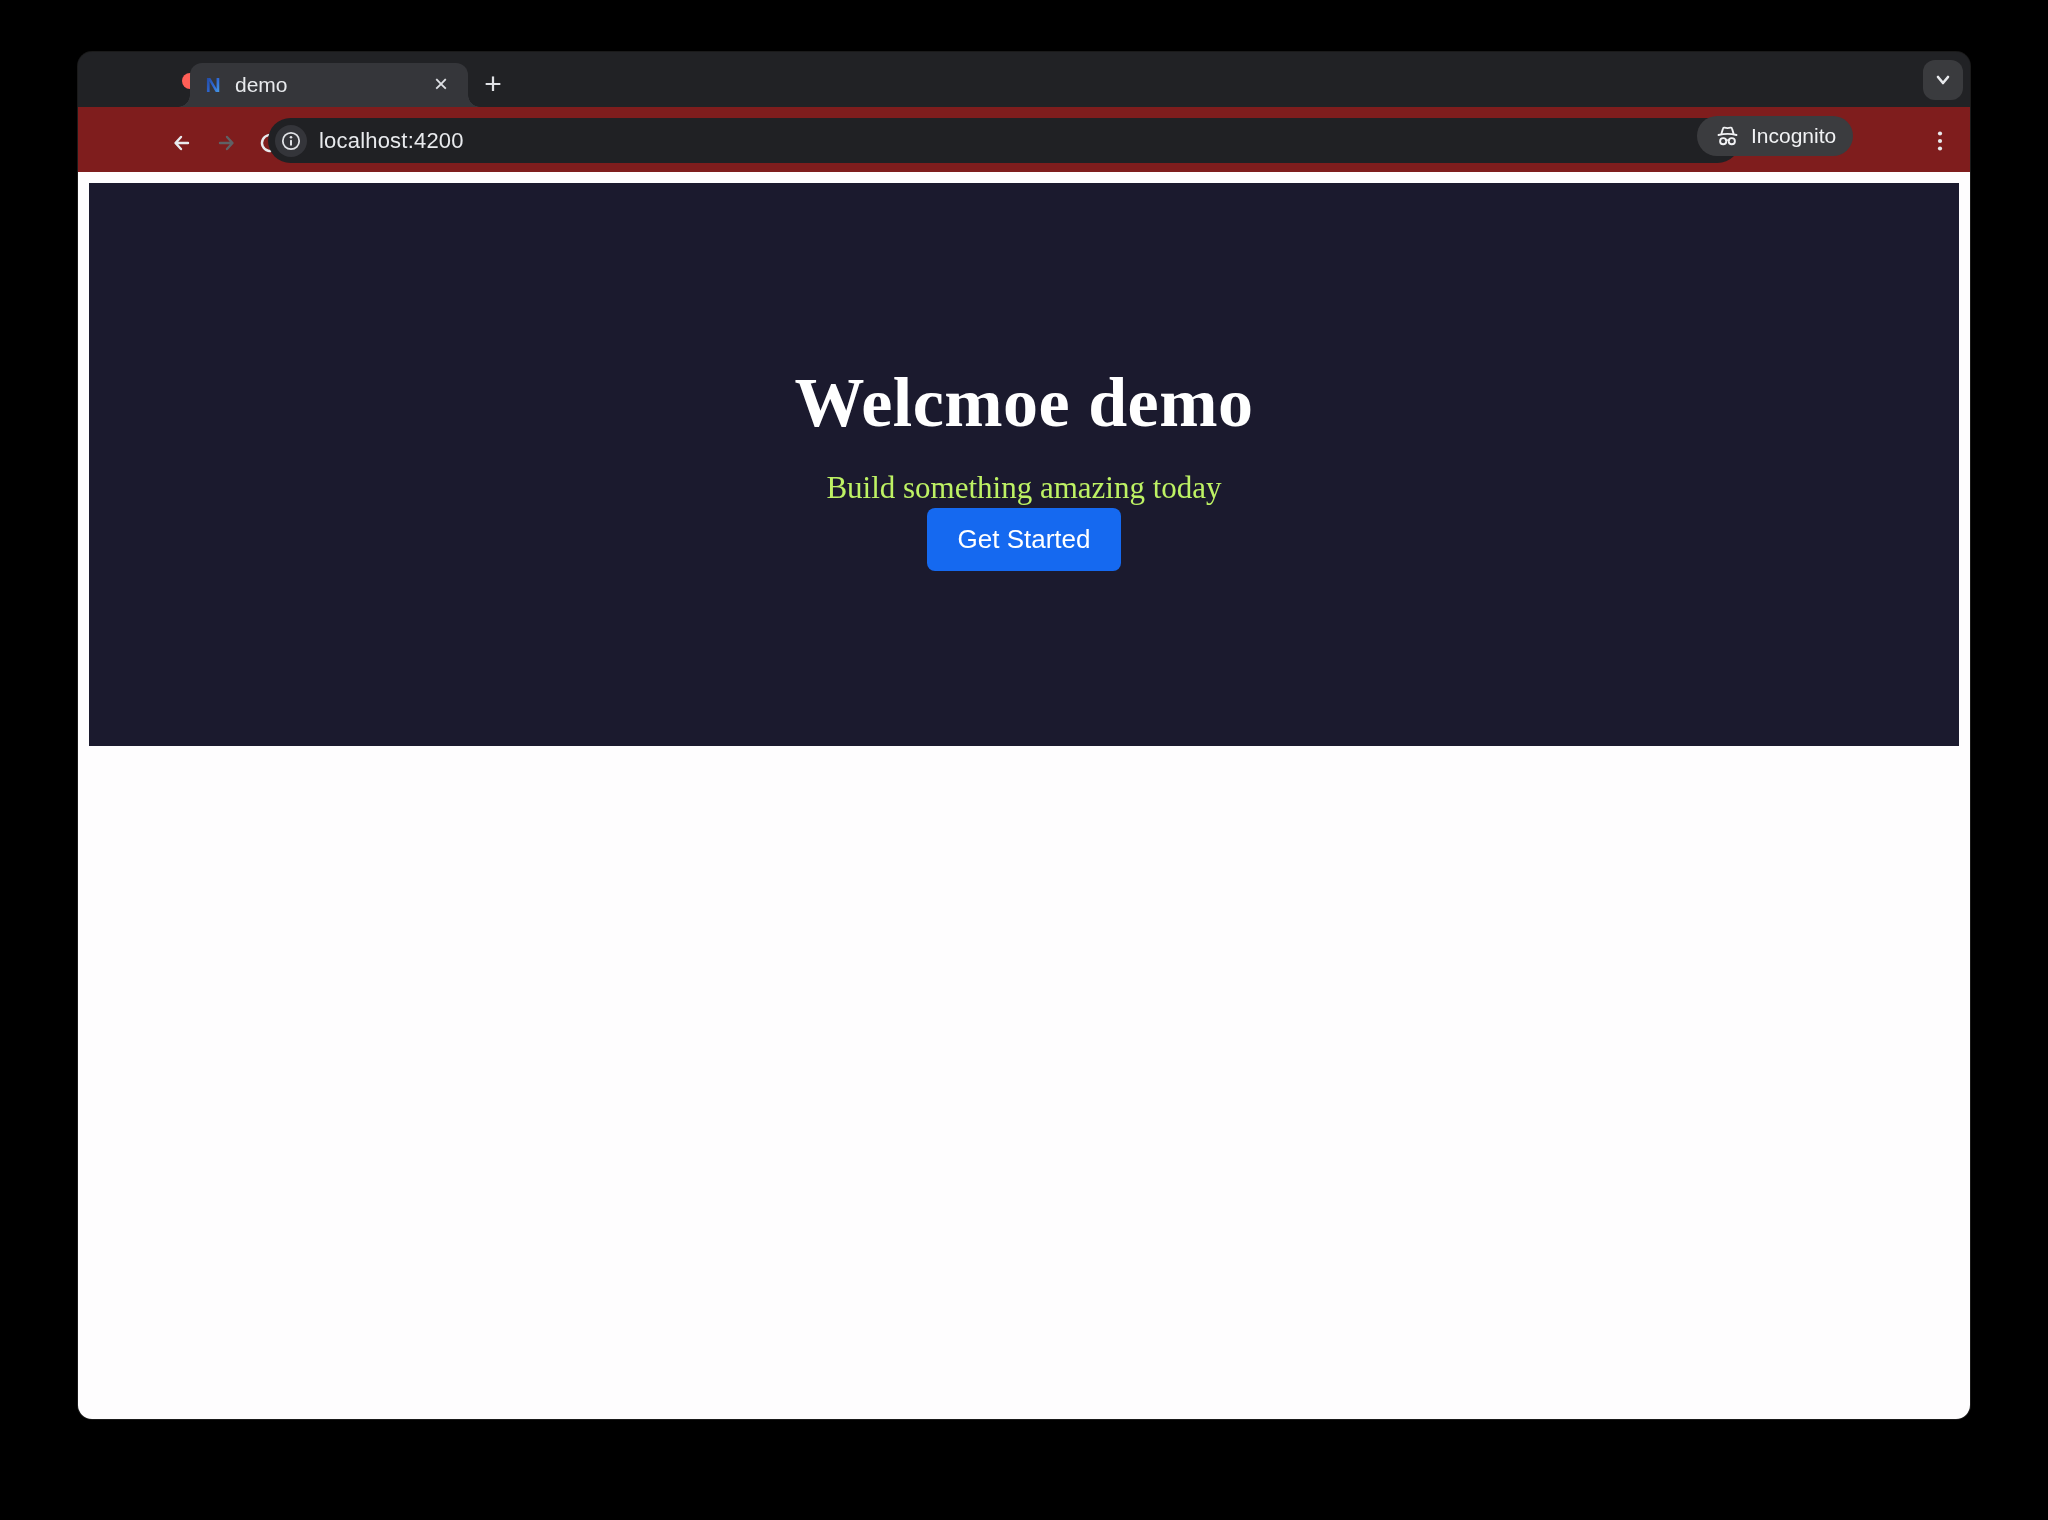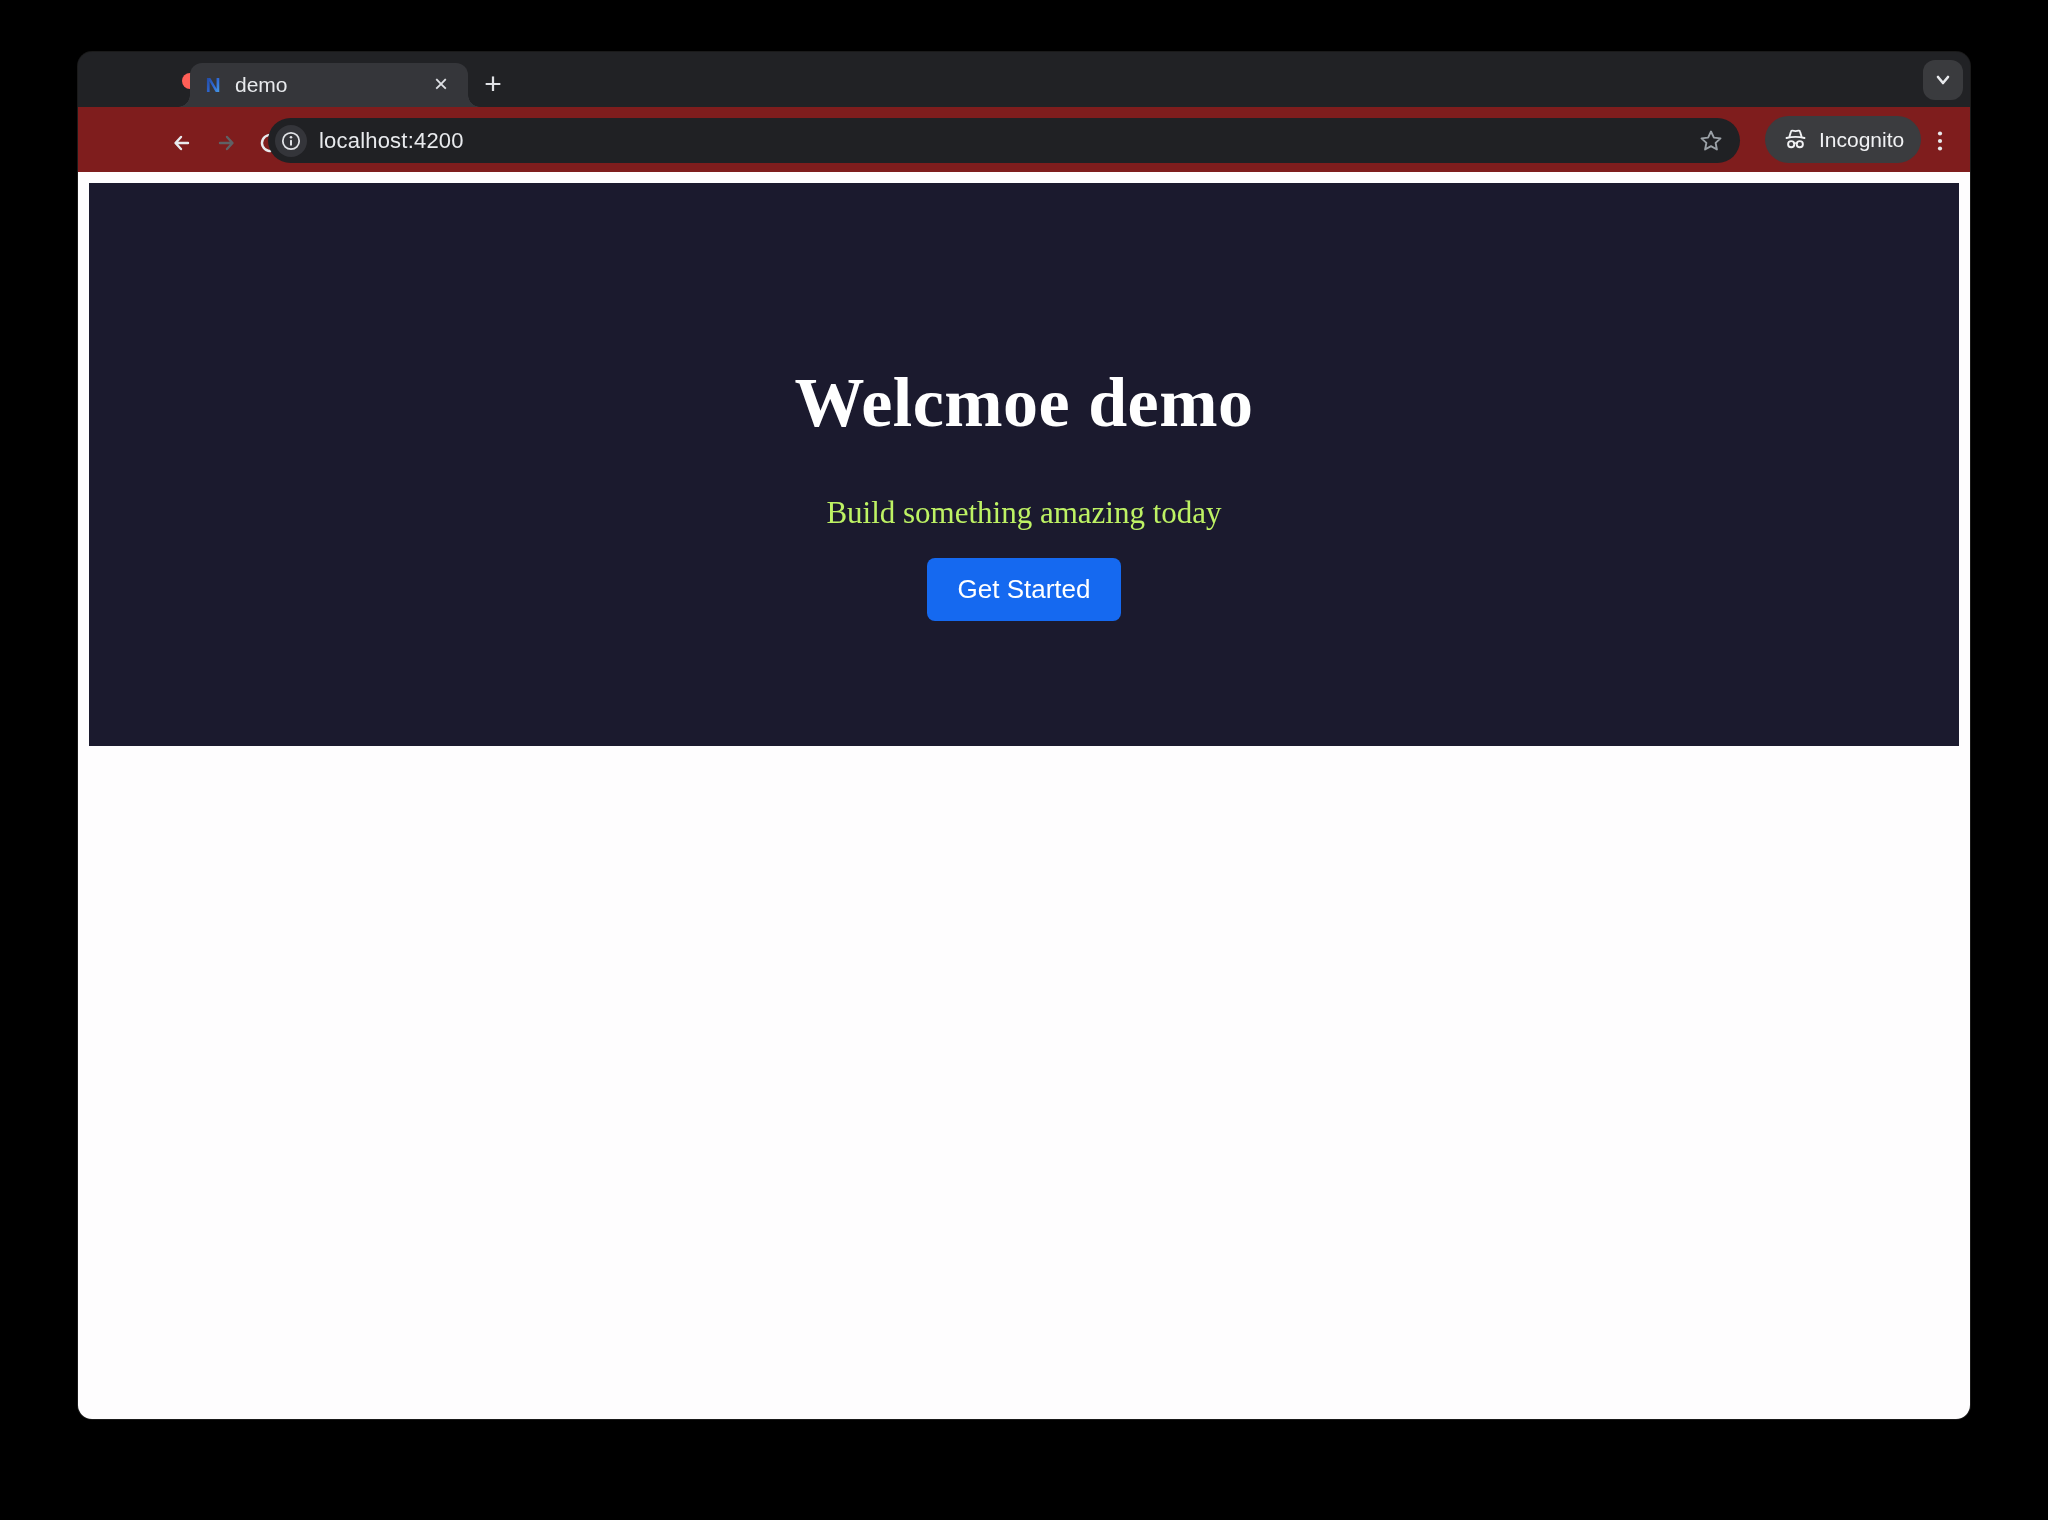--- a/index.html
+++ b/index.html
@@ -67,35 +67,35 @@
     padding:0 14px 0 7px;
   }
   .site-chip {
     width:32px; height:32px; border-radius:50%; background:#34353a; flex:0 0 auto;
     display:flex; align-items:center; justify-content:center;
   }
   .url-text { margin-left:12px; color:#e8eaed; font-size:22px; letter-spacing:0.2px; flex:1 1 auto; }
   .star-btn { flex:0 0 auto; width:30px; height:30px; display:flex; align-items:center; justify-content:center; cursor:pointer; }
 
   .incognito-badge {
-    position:absolute; left:1687px; top:9px; height:47px; padding:0 17px;
+    position:absolute; left:1619px; top:9px; height:40px; padding:0 17px;
     background:#3b3c3f; border-radius:24px; display:flex; align-items:center; gap:10px;
     color:#f1f2f4; font-size:21px;
   }
   .menu-btn {
     position:absolute; left:1844px; top:16px; width:36px; height:36px;
     display:flex; align-items:center; justify-content:center; cursor:pointer;
   }
 
   
   .viewport { position:relative; height:1247px; background:#fefdfe; overflow:hidden; }
   .hero {
     margin:11px; height:563px; background:#1b1a2e;
     display:flex; flex-direction:column; align-items:center; padding-top:180px;
-    font-family:"Liberation Serif", serif; color:#ffffff; text-align:center;gap:25px;
+    font-family:"Liberation Serif", serif; color:#ffffff; text-align:center;
   }
   .hero-title { font-size:70px; font-weight:700; line-height:80px; letter-spacing:0.5px; }
   .hero-subtitle { font-size:31px; font-weight:400; line-height:40px; margin-top:25px; color:#bef264; }
   .cta-button {
     width:194px; height:63px; border:none; border-radius:8px;
     background:#1569f0; color:#ffffff; font-family:"Liberation Sans", sans-serif;
     font-size:26px; cursor:pointer;
   }
 </style>
 </head>

